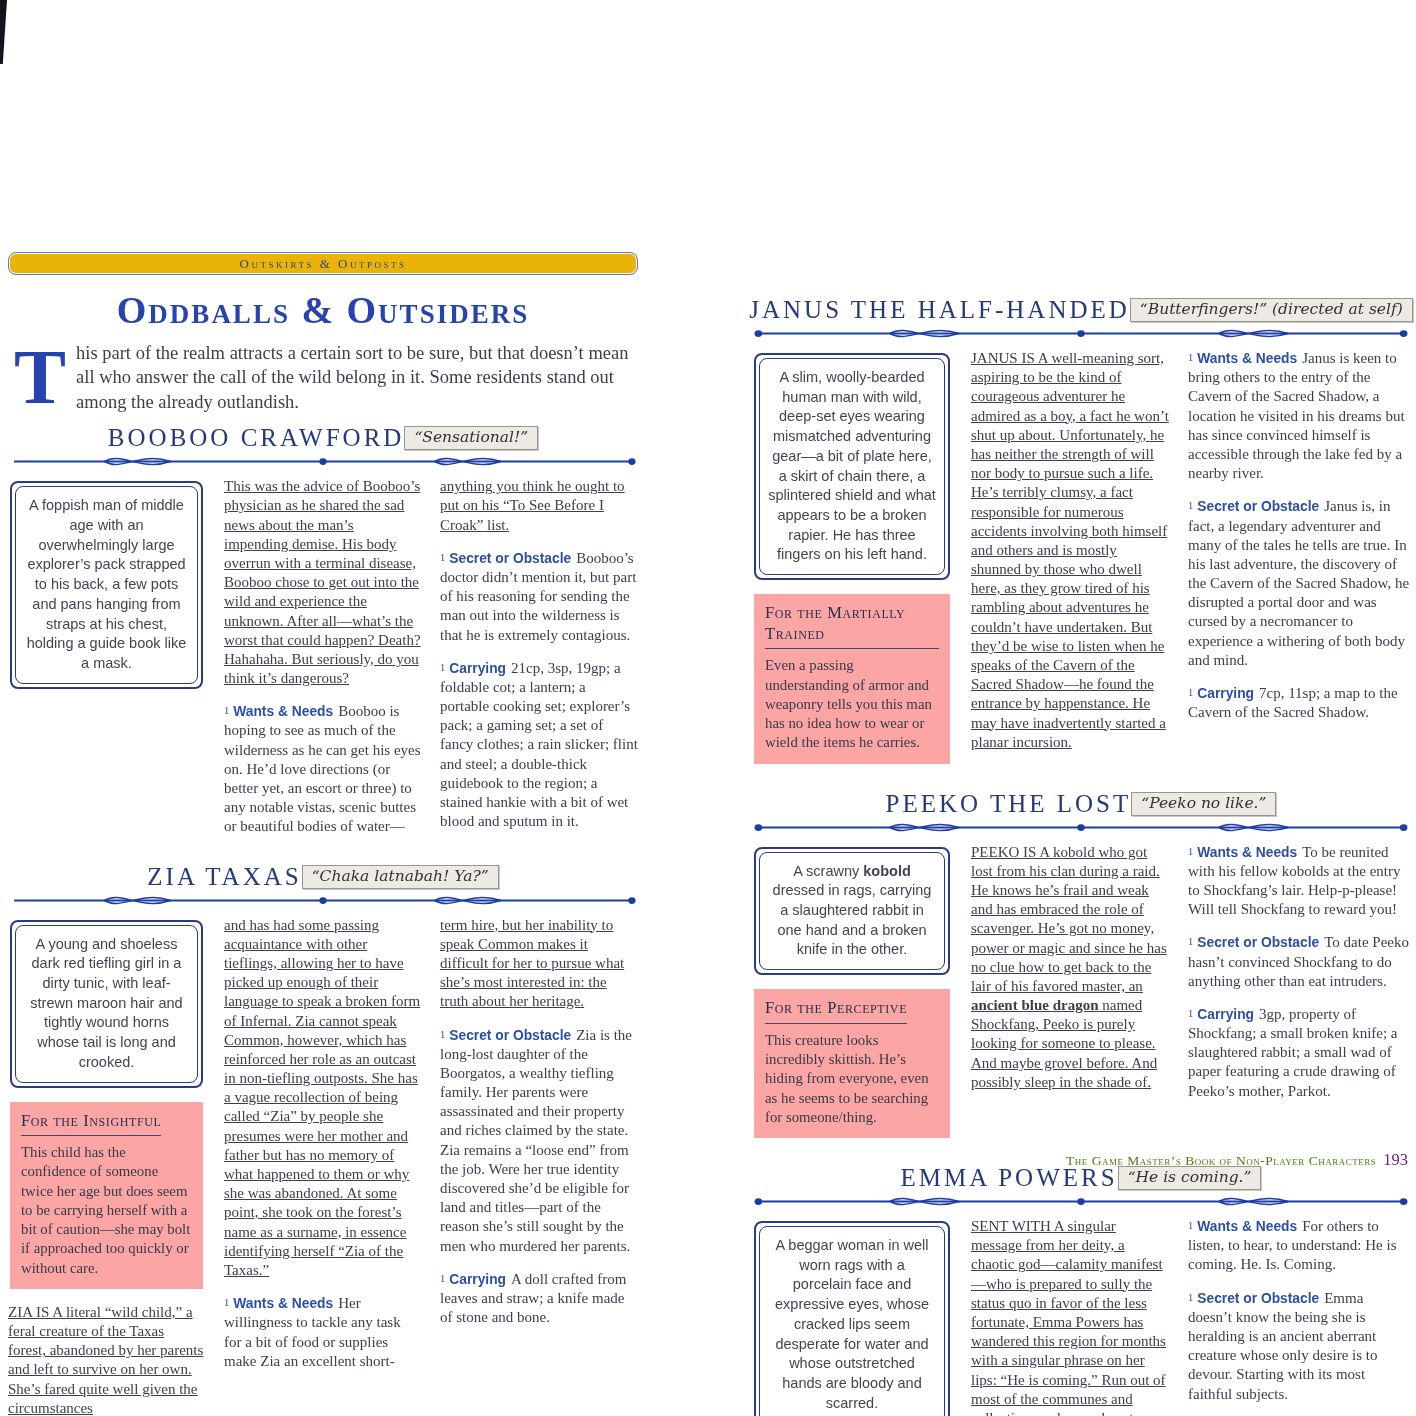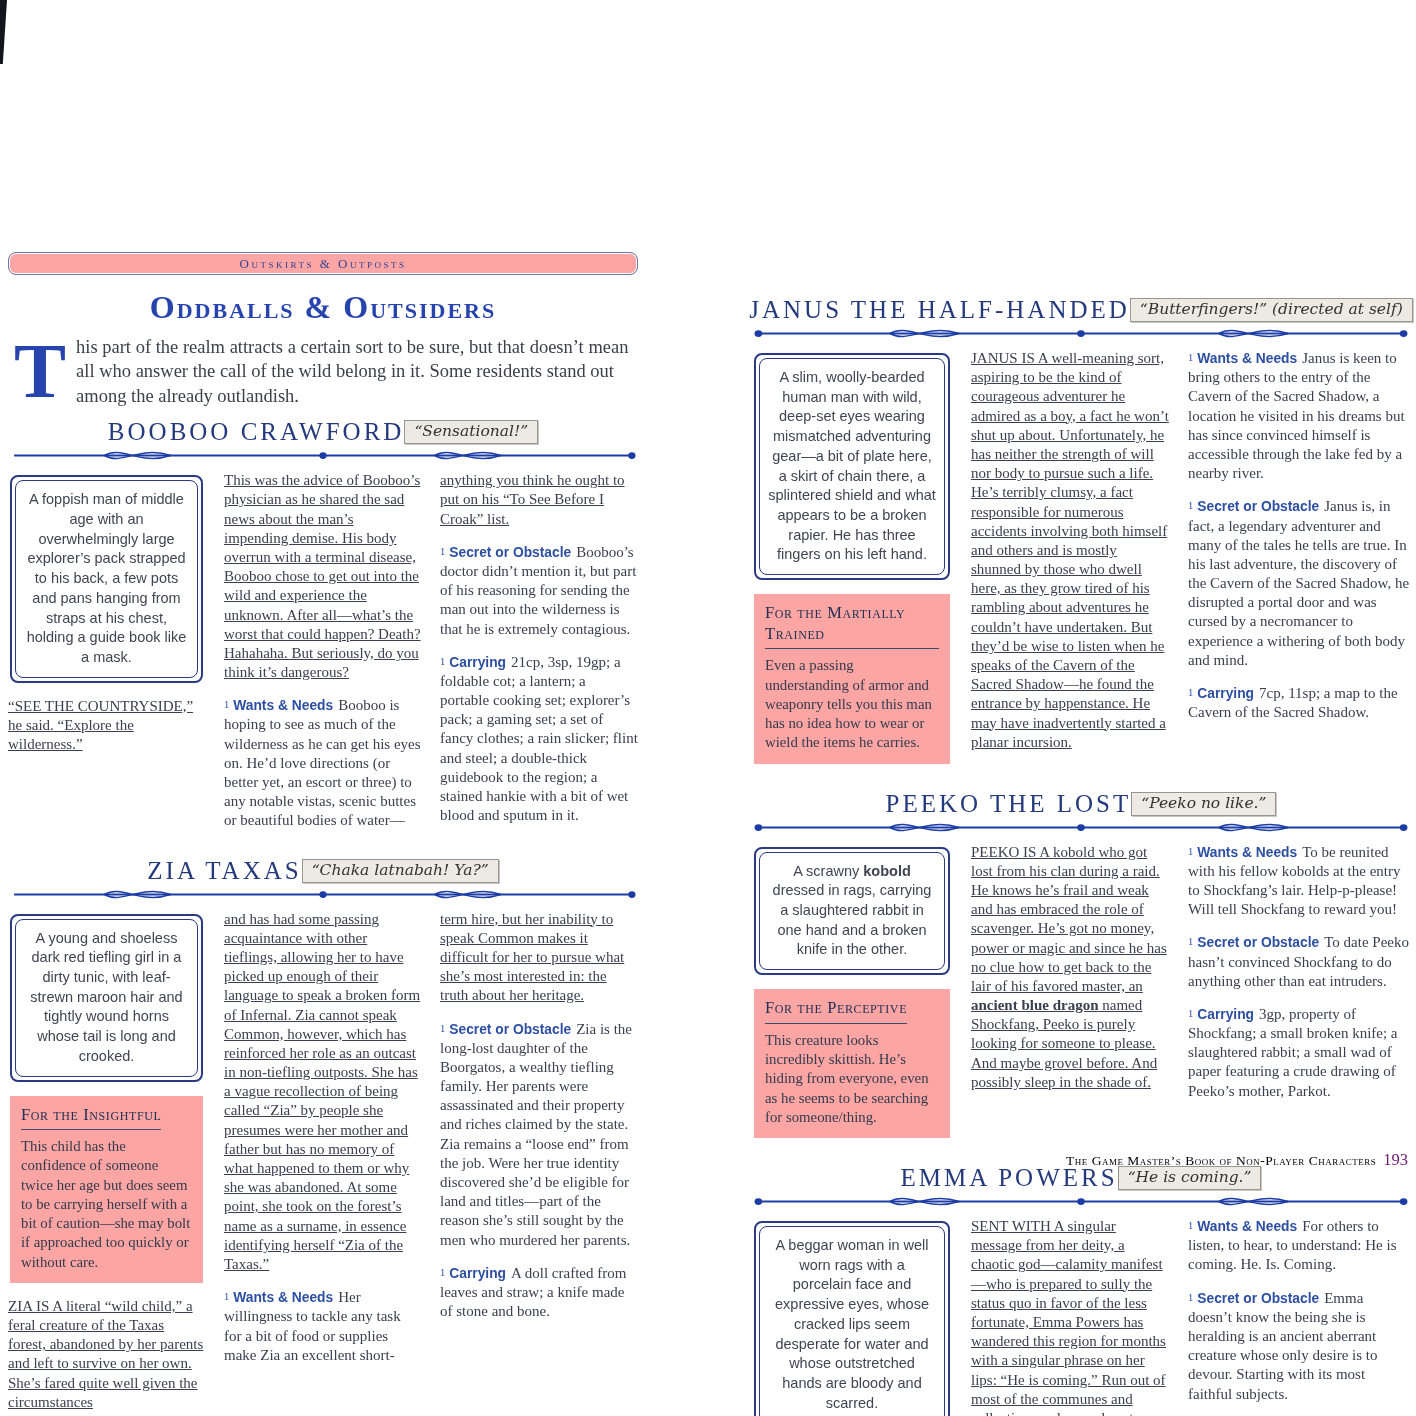--- a/index.html
+++ b/index.html
@@ -9,27 +9,27 @@
   }
   .edge-mark { position:absolute; left:0; top:0; width:7px; height:64px;
     background:#14141c; clip-path:polygon(0 0,100% 0,40% 100%,0 100%); }
 
   .page { position:absolute; top:252px; }
   #left-page  { left:8px;  width:630px; }
   #right-page { left:752px; width:658px; padding-top:34px; box-sizing:border-box; }
 
   
   .banner { height:21px; border:1.5px solid #6b7aa8; border-radius:8px;
-    display:flex; align-items:center; justify-content:center; background:#fca5a5;
+    display:flex; align-items:center; justify-content:center; background:#eab308;
     box-shadow:inset 0 0 0 1px #fff; }
   .banner span { font-variant:small-caps; letter-spacing:2.5px; font-size:13px; color:#32418e; }
 
   
   .main-title { text-align:center; font-variant:small-caps; font-weight:bold;
-    font-size:32px; letter-spacing:2px; color:#2643ae; margin:16px 0 12px; line-height:1; }
+    font-size:38px; letter-spacing:2px; color:#2643ae; margin:16px 0 12px; line-height:1; }
   .intro { font-size:18.5px; line-height:1.32; color:#3a3f49; margin:0 6px 10px; }
   .dropcap { float:left; font-size:78px; line-height:0.78; color:#2643ae;
     padding:6px 10px 0 0; font-weight:bold; }
 
   
   .section-head { display:flex; justify-content:center; align-items:center;
     gap:0; margin:10px 0 2px; }
   .sec-title { font-size:25px; font-weight:normal; letter-spacing:3px;
     color:#253a7d; margin:0; white-space:nowrap; }
   .badge { display:inline-block; background:#eceae3; border:1px solid #97958e;
@@ -60,21 +60,21 @@
 
   
   .callout { background:#fca5a5; padding:9px 11px 11px; margin:0 2px 14px; }
   .callout-title { display:inline-block; font-variant:small-caps; font-size:16.5px;
     letter-spacing:0.6px; color:#23304f; border-bottom:1.5px solid #3c4a6e;
     padding-bottom:4px; margin-bottom:7px; line-height:1.25; }
   .callout-body { font-size:14.8px; line-height:1.3; color:#343a49; }
 
   
   .footer { position:absolute; top:1150px; right:8px; white-space:nowrap; }
-  .footer .ft-title { font-variant:small-caps; font-size:13.5px; letter-spacing:0.5px; color:#000000; }
+  .footer .ft-title { font-variant:small-caps; font-size:13.5px; letter-spacing:0.5px; color:#4d7c0f; }
   .footer .ft-page  { font-size:16.5px; color:#701a75; margin-left:7px;font-family:Liberation Serif, serif; }
 </style>
 </head>
 <body>
 
 <div id="spread">
   <div class="edge-mark"></div>
 
   <div class="page" id="left-page">
 
@@ -103,21 +103,20 @@
           <path d="M420 8 C437 19 455 -3 485 8" fill="none" stroke="#1d3da6" stroke-width="1.6"></path>
           <circle cx="310" cy="8" r="3.6" fill="#1d3da6"></circle>
             <circle cx="614" cy="8" r="3.6" fill="#1d3da6"></circle>
         </svg>
       </div>
       <div class="cols3">
         <div>
           <div class="descbox">
             <span>A foppish man of middle age with an overwhelmingly large explorer’s pack strapped to his back, a few pots and pans hanging from straps at his chest, holding a guide book like a mask.</span>
           </div>
-          <p class="body-p">“SEE THE COUNTRYSIDE,” he said. “Explore the wilderness.”</p>
         </div>
         <div>
           <p class="body-p">This was the advice of Booboo’s physician as he shared the sad news about the man’s impending demise. His body overrun with a terminal disease, Booboo chose to get out into the wild and experience the unknown. After all—what’s the worst that could happen? Death? Hahahaha. But seriously, do you think it’s dangerous?</p>
           <p class="entry">
             <span class="bullet">1</span><b class="elabel">Wants &amp; Needs</b><span>Booboo is hoping to see as much of the wilderness as he can get his eyes on. He’d love directions (or better yet, an escort or three) to any notable vistas, scenic buttes or beautiful bodies of water—</span>
           </p>
         </div>
         <div>
           <p class="body-p">anything you think he ought to put on his “To See Before I Croak” list.</p>
           <p class="entry">

